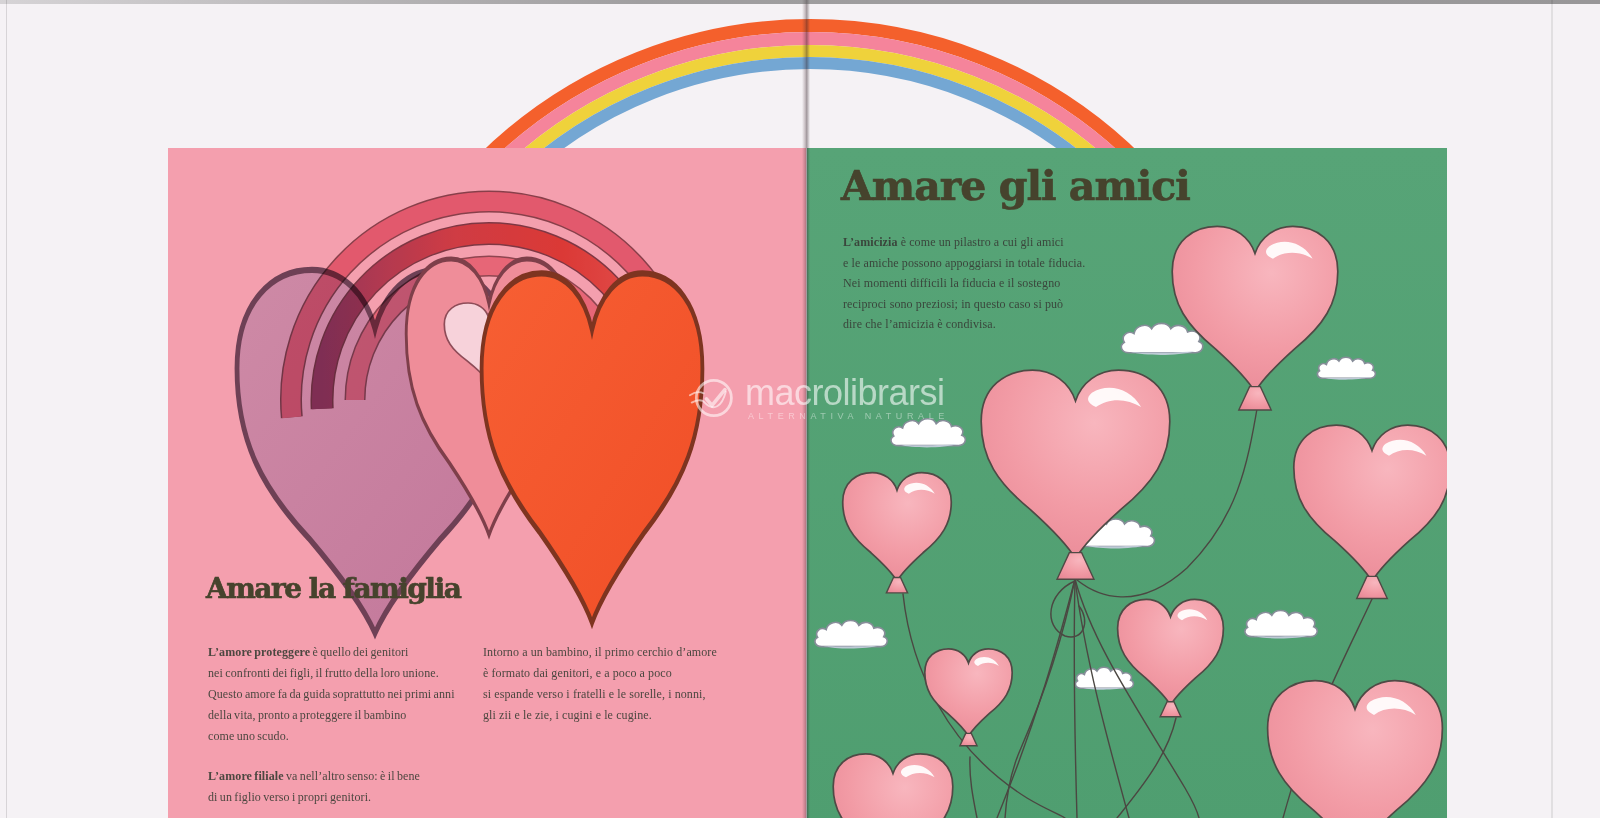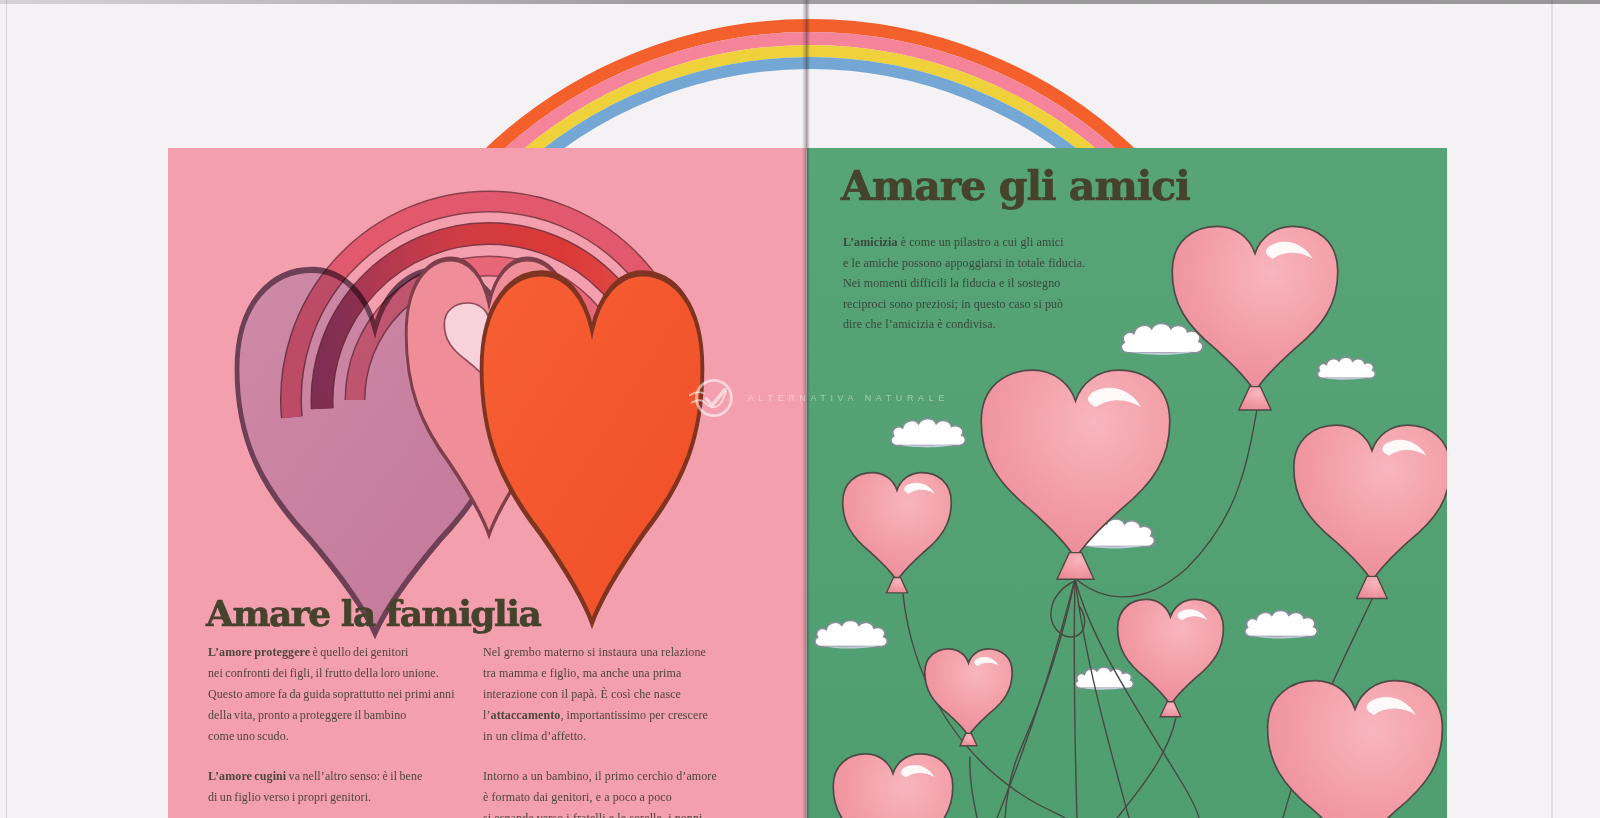--- a/index.html
+++ b/index.html
@@ -14,21 +14,21 @@
   body{font-family:"Liberation Serif",serif;background:#e8e8e8}
   .canvas{position:relative;width:1600px;height:818px;background:var(--margin-white);overflow:hidden}
   .edge-line{position:absolute;background:rgba(0,0,0,.12)}
   .top-scan-line{position:absolute;left:0;top:0;width:1600px;height:4px;background:linear-gradient(90deg,rgba(120,120,120,.25),rgba(90,90,90,.55) 40%,rgba(90,90,90,.6))}
   .rainbow-svg{position:absolute;left:0;top:0}
   .page{position:absolute;top:148px;height:684px;overflow:hidden}
   .page-left{left:168px;width:638px;background:var(--pink-page)}
   .page-right{left:807px;width:640px;background:linear-gradient(180deg,var(--green-page),#4F9E70)}
   .illu{position:absolute;left:0;top:0}
   .page-title{position:absolute;font-family:"DejaVu Serif",serif;font-weight:bold;color:var(--title-color);-webkit-text-stroke:.7px currentColor;letter-spacing:-1.5px;white-space:pre}
-  .title-left{left:38px;top:444px;font-size:36px}
+  .title-left{left:38px;top:424px;font-size:28px}
   .title-right{left:34px;top:14px;font-size:41px;letter-spacing:-1px}
   .textcol{position:absolute;font-size:12px;line-height:21px;letter-spacing:.1px;color:var(--body-text);white-space:pre}
   .col1{left:40px;top:482px;word-spacing:-.8px}
   .col2{left:315px;top:482px}
   .friends-text{left:36px;top:72px;line-height:20.5px;color:var(--green-body-text)}
   .para{margin:12px 0 19px 0}
   .friends-text .para{margin-bottom:17px}
   .b{font-weight:bold}
   .gutter{position:absolute;left:802px;top:0;width:8px;height:818px;
     background:linear-gradient(90deg,rgba(70,45,50,0),rgba(75,48,55,.28) 40%,rgba(45,28,34,.42) 58%,rgba(70,45,50,0));}
@@ -86,27 +86,23 @@
       <use href="#heart" transform="translate(272.5,152.5) scale(0.95,0.85)" style="fill:var(--inner-heart)" stroke="#8E4C58" stroke-width="1.8" vector-effect="non-scaling-stroke"></use>
 
       <use href="#heart" transform="translate(304,114) scale(2.4,3.8)" style="fill:url(#orangeGrad)" stroke="#7E3420" stroke-width="1.6" vector-effect="non-scaling-stroke"></use>
     </svg>
 
     <div class="page-title title-left">Amare la famiglia</div>
     <div class="textcol col1"><p class="para"><span class="b">L’amore proteggere</span><span> è quello dei genitori
 nei confronti dei figli, il frutto della loro unione.
 Questo amore fa da guida soprattutto nei primi anni
 della vita, pronto a proteggere il bambino
-come uno scudo.</span></p><p class="para"><span class="b">L’amore cugini</span><span> va nell’altro senso: è il bene
+come uno scudo.</span></p><p class="para"><span class="b">L’amore filiale</span><span> va nell’altro senso: è il bene
 di un figlio verso i propri genitori.</span></p></div>
-    <div class="textcol col2"><p class="para"><span>Nel grembo materno si instaura una relazione
-tra mamma e figlio, ma anche una prima
-interazione con il papà. È così che nasce
-l’</span><span class="b">attaccamento</span><span>, importantissimo per crescere
-in un clima d’affetto.</span></p><p class="para"><span>Intorno a un bambino, il primo cerchio d’amore
+    <div class="textcol col2"><p class="para"><span>Intorno a un bambino, il primo cerchio d’amore
 è formato dai genitori, e a poco a poco
 si espande verso i fratelli e le sorelle, i nonni,
 gli zii e le zie, i cugini e le cugine.</span></p></div>
   </div>
 
   <div class="page page-right">
     <svg class="illu" width="640" height="670" viewBox="0 0 640 670">
       <defs>
         <radialGradient id="balloonGrad" cx=".6" cy=".28" r=".85">
           <stop offset="0" stop-color="#F8B6BE"></stop>
@@ -176,17 +172,18 @@
     <svg width="48" height="48" viewBox="-26 -24 52 48">
       <g stroke="rgba(255,255,255,.6)" fill="none" stroke-linecap="round">
         <circle cx="2" cy="0" r="19" stroke-width="3"></circle>
         <path d="M-24,-3 C-18,-7 -13,-7 -9,-5" stroke-width="2"></path>
         <path d="M-22,5 C-17,2 -13,2 -10,3" stroke-width="2"></path>
         <path d="M-6,1 L0,8 L14,-9" stroke-width="4"></path>
         <path d="M-9,4 C2,16 11,9 15,-7" stroke-width="2"></path>
       </g>
     </svg>
     <div class="wm-texts">
+      <div class="wm-brand">macrolibrarsi</div>
       <div class="wm-tag">ALTERNATIVA NATURALE</div>
     </div>
   </div>
 
 </div>
 
 </body></html>

